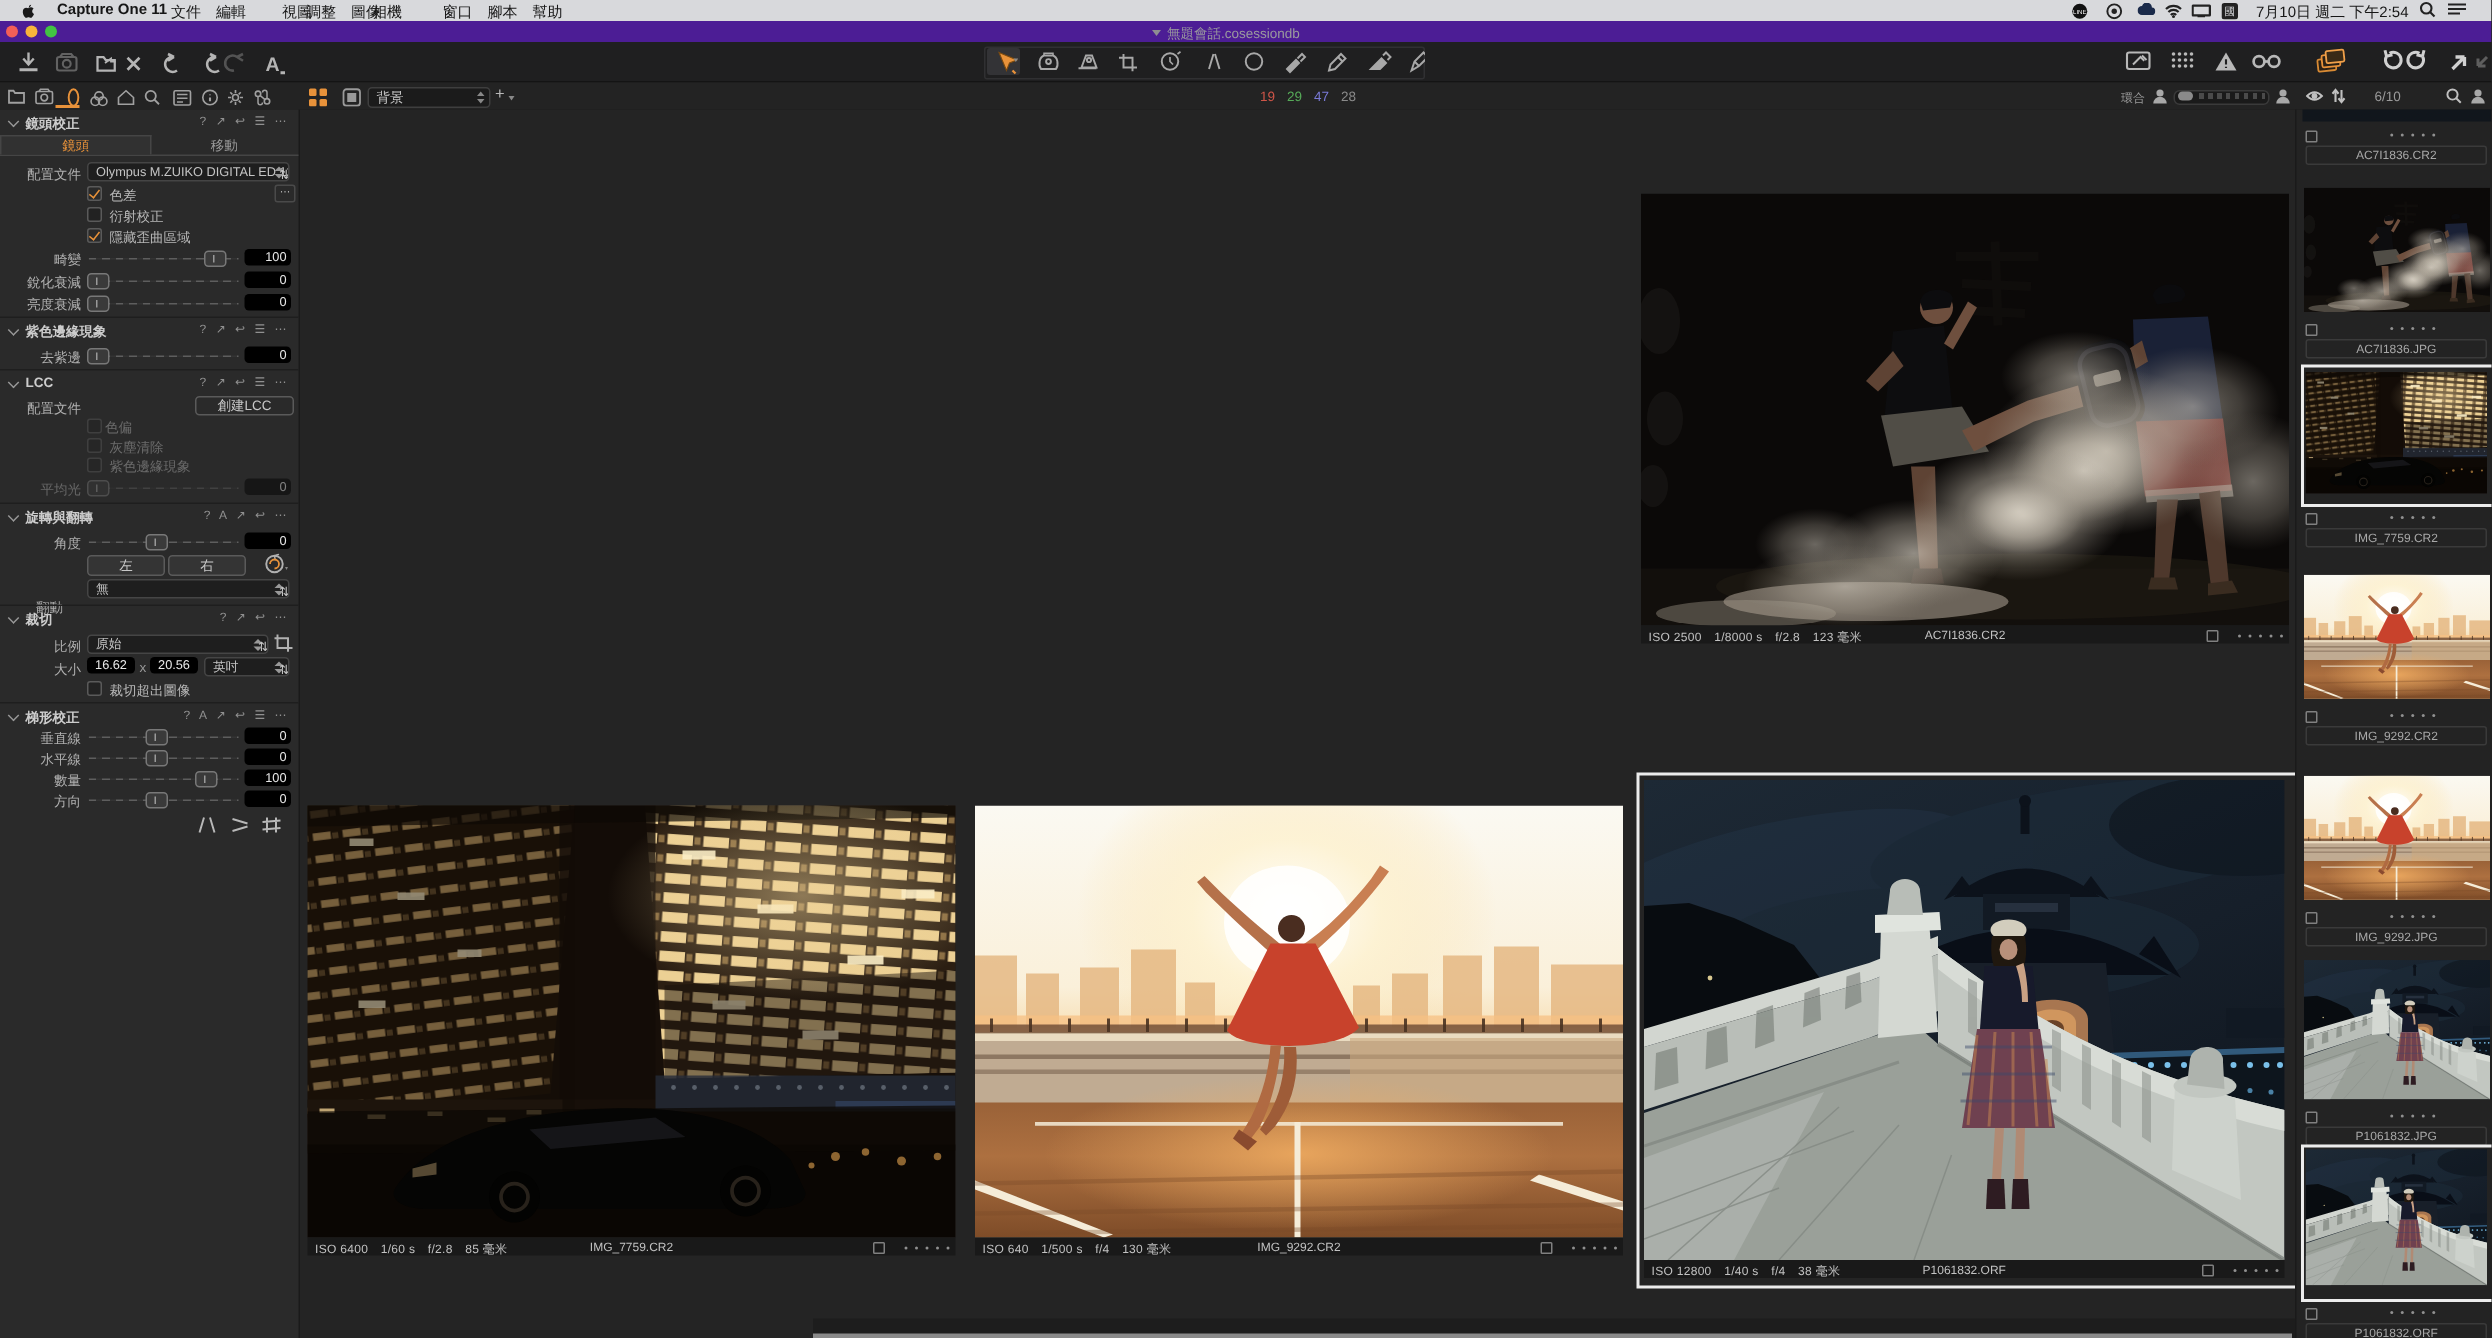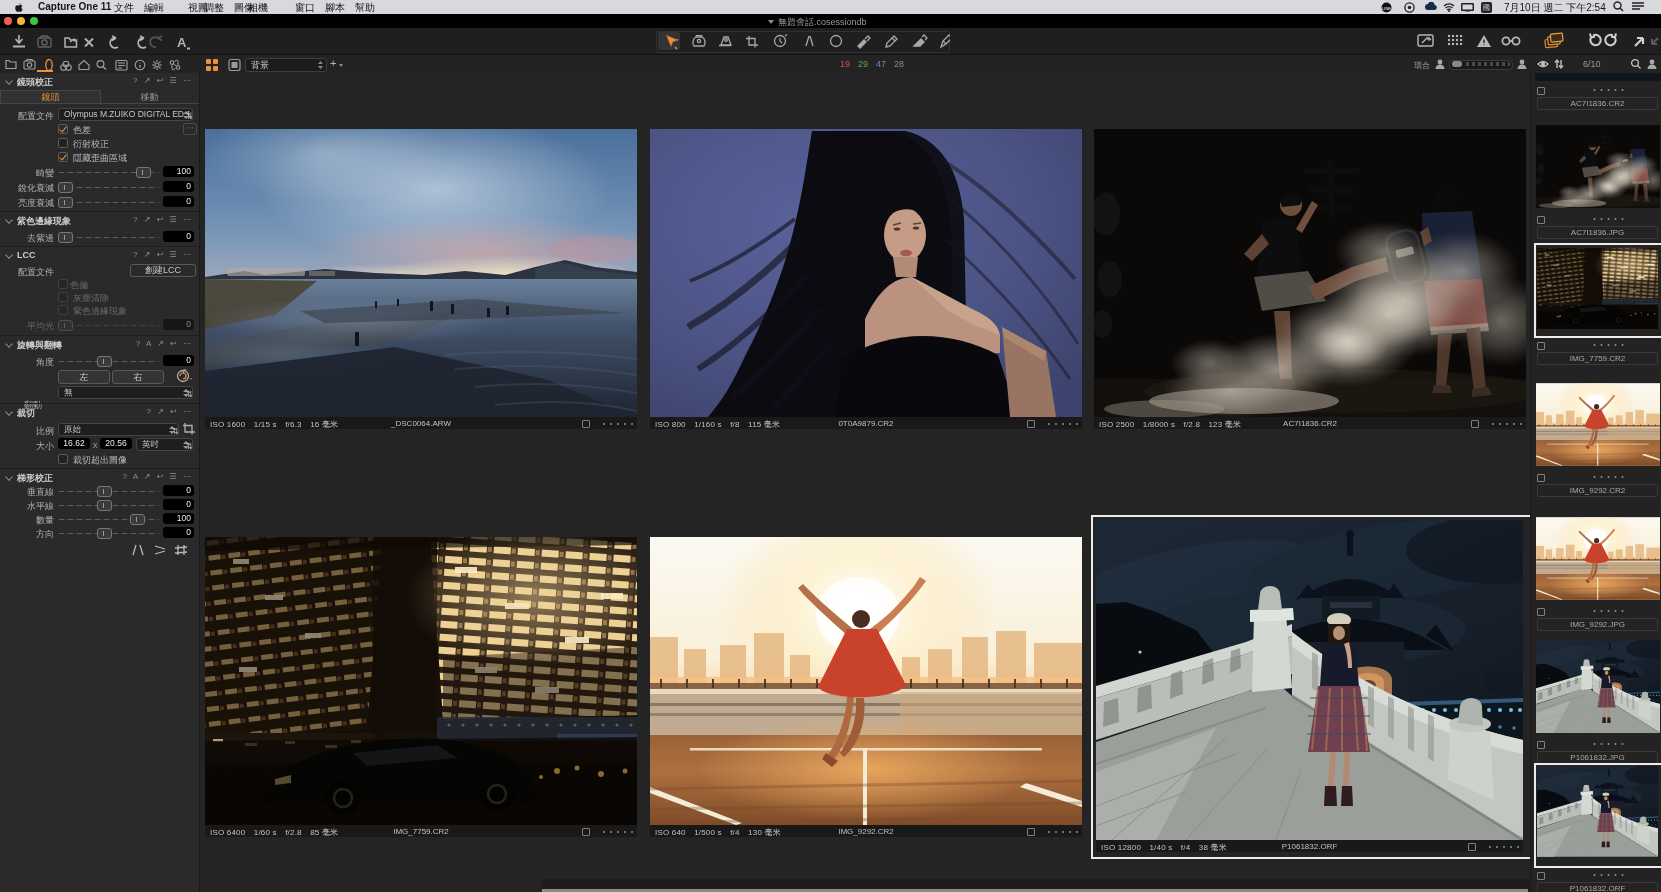--- a/index.html
+++ b/index.html
@@ -93,21 +93,21 @@
         <path d="M7,7 L10,10" stroke="#222" stroke-width="1.4"></path>
       </svg>
     </span>
 <span class="a" style="left:1632px;top:2px">
       <svg width="12" height="10">
         <path d="M0,1 h12 M0,4 h12 M0,7 h8" stroke="#222" stroke-width="1.4"></path>
       </svg>
     </span>
 </div>
 
-<div class="a" id="titlebar" style="left:0;top:14px;width:1661px;height:14px;background:#000000;">
+<div class="a" id="titlebar" style="left:0;top:14px;width:1661px;height:14px;background:#4c1d95;">
 <span class="a" style="left:4px;top:3px;width:8px;height:8px;border-radius:50%;background:#f35f57"></span>
 <span class="a" style="left:17px;top:3px;width:8px;height:8px;border-radius:50%;background:#f8b43b"></span>
 <span class="a" style="left:30px;top:3px;width:8px;height:8px;border-radius:50%;background:#42c343"></span>
 <span class="a" style="left:768px;top:6px;width:0;height:0;border-left:3.5px solid transparent;border-right:3.5px solid transparent;border-top:4px solid #8e8e92"></span>
     <span class="a" style="left:778px;top:2px;color:#9a9a9e;font-size:9px">無題會話.cosessiondb</span>
 </div>
 
 <div class="a" id="toolbar" style="left:0;top:28px;width:1661px;height:26px;background:#1f1f20;border-bottom:1px solid #141414;">
 <svg class="a" style="left:6px;top:5px" width="200" height="17" fill="none" stroke="#b4b4b4">
 <g stroke-width="1.6">
@@ -898,58 +898,20 @@
 <path d="M248,232 L254,232 L253,266 L247,266 Z" fill="#b08a74"></path>
 <path d="M229,266 L240,266 L241,286 L228,286 Z" fill="#2e1c22"></path>
 <path d="M246,266 L256,266 L257,286 L245,286 Z" fill="#2e1c22"></path>
 </symbol>
 </defs>
 </svg>
 
 <div class="a" id="viewer" style="left:200px;top:73px;width:1330px;height:819px;background:#242424;">
 <div class="a" style="left:342px;top:806px;width:988px;height:13px;background:#1d1d1d"></div>
 <div class="a" style="left:342px;top:816px;width:986px;height:3px;background:#8a8a8a"></div>
-<div class="cell a" style="left:5px;top:56px;width:432px;height:300px">
-<svg width="432" height="288">
-        <use href="#ph1"></use>
-      </svg>
-<div class="cap">
-        <span class="l">ISO 1600  1/15 s  f/6.3  16 毫米</span>
-        <span class="c">_DSC0064.ARW</span>
-        <span class="r">
-          <span class="ck"></span>
-          <span class="d5">
-            <i></i>
-            <i></i>
-            <i></i>
-            <i></i>
-            <i></i>
-          </span>
-        </span>
-      </div>
-</div>
-<div class="cell a" style="left:450px;top:56px;width:432px;height:300px">
-<svg width="432" height="288">
-        <use href="#ph2"></use>
-      </svg>
-<div class="cap">
-        <span class="l">ISO 800  1/160 s  f/8  115 毫米</span>
-        <span class="c">0T0A9879.CR2</span>
-        <span class="r">
-          <span class="ck"></span>
-          <span class="d5">
-            <i></i>
-            <i></i>
-            <i></i>
-            <i></i>
-            <i></i>
-          </span>
-        </span>
-      </div>
-</div>
 <div class="cell a" style="left:894px;top:56px;width:432px;height:300px">
 <svg width="432" height="288">
         <use href="#ph3"></use>
       </svg>
 <div class="cap">
         <span class="l">ISO 2500  1/8000 s  f/2.8  123 毫米</span>
         <span class="c">AC7I1836.CR2</span>
         <span class="r">
           <span class="ck"></span>
           <span class="d5">

